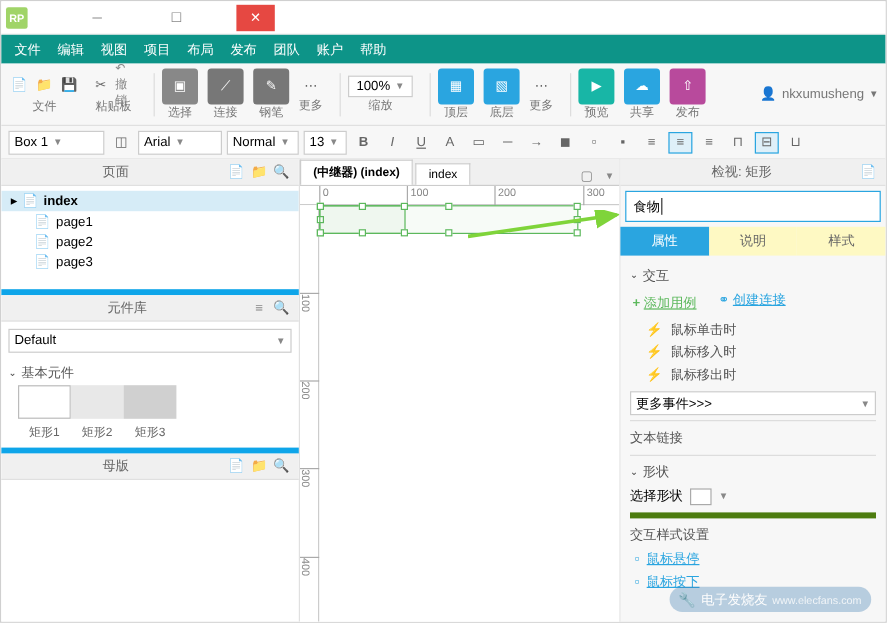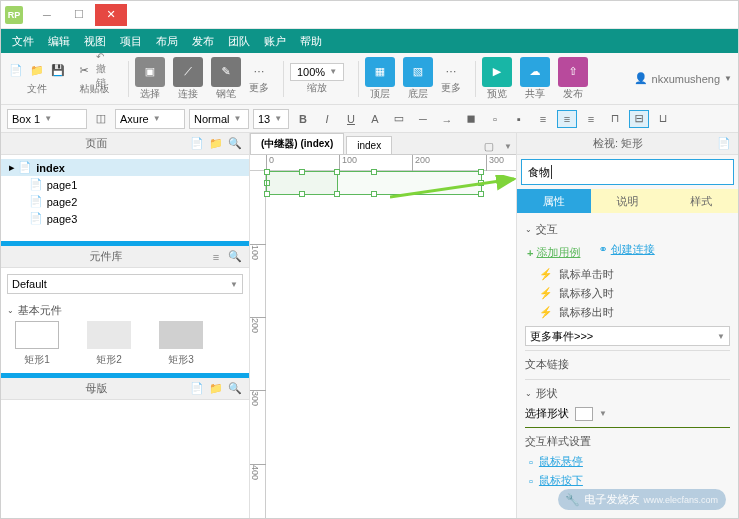--- a/index.html
+++ b/index.html
@@ -1,17 +1,17 @@
 <!DOCTYPE html>
 <html><head>
 <meta charset="utf-8">
 <style>
 * { margin: 0; padding: 0; box-sizing: border-box; font-family: "Microsoft YaHei", sans-serif; font-size: 11px; }
 body { width: 739px; height: 519px; background: #fff; overflow: hidden; border: 1px solid #d0d0d0; position: relative; }
-.titlebar { height: 28px; background: #fff; display: flex; align-items: center; padding: 0 4px; border-bottom: 1px solid #e8e8e8; }
+.titlebar { height: 28px; background: #fff; display: flex; align-items: center; padding: 0 4px; border-bottom: 1px solid #e8e8e8; gap: 34px; }
 .titlebar .logo { width: 18px; height: 18px; background: #a0d468; border-radius: 2px; margin-right: 8px; display: flex; align-items: center; justify-content: center; color: #fff; font-size: 9px; font-weight: bold; }
 .titlebar .title { flex: 1; text-align: center; color: #555; font-size: 11px; }
 .titlebar .winbtn { width: 32px; height: 22px; display: flex; align-items: center; justify-content: center; color: #888; }
 .titlebar .close { background: #e64842; color: #fff; }
 .menubar { height: 24px; background: #0d9488; display: flex; align-items: center; padding: 0 4px; }
 .menubar .menu { color: #fff; padding: 4px 7px; cursor: default; }
 .toolbar1 { height: 52px; background: #f7f7f7; border-bottom: 1px solid #e0e0e0; display: flex; align-items: center; padding: 0 6px; }
 .tgroup { display: flex; flex-direction: column; align-items: center; margin-right: 8px; }
 .ticons { display: flex; gap: 3px; margin-bottom: 2px; }
 .tlabel { font-size: 10px; color: #777; }
@@ -31,21 +31,21 @@
 .panelhdr .ptitle { flex: 1; text-align: center; }
 .picon { width: 16px; height: 16px; display: flex; align-items: center; justify-content: center; color: #888; margin-left: 3px; }
 .pagetree { padding: 4px 0; flex: 0 0 86px; overflow: hidden; }
 .treeitem { display: flex; align-items: center; padding: 2px 8px; gap: 4px; }
 .treeitem.sel { background: #d6ecf7; }
 .treeitem .indent { width: 16px; }
 .librarypanel { border-top: 5px solid #0ea5e9; }
 .libbody { padding: 6px; }
 .libsel { border: 1px solid #ccc; background: #fff; padding: 2px 4px; display: flex; align-items: center; height: 20px; margin-bottom: 6px; }
 .shape { width: 44px; height: 28px; }
-.shaperow { display: flex; gap: 28px; padding: 0 8px; }
+.shaperow { display: flex; padding: 0 8px; }
 .shapelabel { text-align: center; font-size: 10px; color: #666; margin-top: 4px; }
 .centercol { flex: 1; display: flex; flex-direction: column; background: #fff; position: relative; }
 .tabsrow { height: 22px; background: #f0f0f0; display: flex; align-items: flex-end; border-bottom: 1px solid #ccc; }
 .tab { padding: 3px 10px; background: #fff; border: 1px solid #ccc; border-bottom: none; margin-right: 2px; font-size: 10px; }
 .tab.active { font-weight: bold; }
 .canvas { flex: 1; position: relative; overflow: hidden; background: #fff; }
 .ruler-h { height: 16px; background: #fff; border-bottom: 1px solid #ccc; display: flex; position: relative; }
 .ruler-h .tick { position: absolute; top: 0; border-left: 1px solid #aaa; height: 16px; font-size: 9px; color: #888; padding-left: 2px; }
 .ruler-v { width: 16px; background: #fff; border-right: 1px solid #ccc; position: absolute; left: 0; top: 16px; bottom: 0; }
 .ruler-v .tick { position: absolute; left: 0; border-top: 1px solid #aaa; width: 16px; font-size: 9px; color: #888; writing-mode: vertical-lr; }
@@ -164,21 +164,21 @@
     </div>
 </div>
 
 <div class="toolbar2">
   <div class="combo" style="width:80px">
       <span>Box 1</span>
       <span class="dd">▼</span>
     </div>
   <div class="tb2icon">◫</div>
   <div class="combo" style="width:70px">
-      <span>Axure</span>
+      <span>Arial</span>
       <span class="dd">▼</span>
     </div>
   <div class="combo" style="width:60px">
       <span>Normal</span>
       <span class="dd">▼</span>
     </div>
   <div class="combo" style="width:36px">
       <span>13</span>
       <span class="dd">▼</span>
     </div>
@@ -375,21 +375,21 @@
         </div>
       <div class="secthdr" style="border-top:1px solid #ddd;margin-top:4px;padding-top:6px">
           <span style="font-size:8px">⌄</span>
           <span>形状</span>
         </div>
       <div style="display:flex;align-items:center;gap:6px;padding:2px 0">
         <span>选择形状</span>
         <div style="width:18px;height:14px;border:1px solid #aaa;background:#fff"></div>
           <span style="font-size:8px;color:#888">▼</span>
       </div>
-      <div class="secthdr" style="border-top:1px solid #4d7c0f;margin-top:4px;padding-top:6px">
+      <div class="secthdr" style="border-top:5px solid #4d7c0f;margin-top:4px;padding-top:6px">
           <span>交互样式设置</span>
         </div>
       <div class="evt" style="padding-left:4px">
           <span style="color:#2aa5e0">▫</span>
           <span class="linkblue">鼠标悬停</span>
         </div>
       <div class="evt" style="padding-left:4px">
           <span style="color:#2aa5e0">▫</span>
           <span class="linkblue">鼠标按下</span>
         </div>

